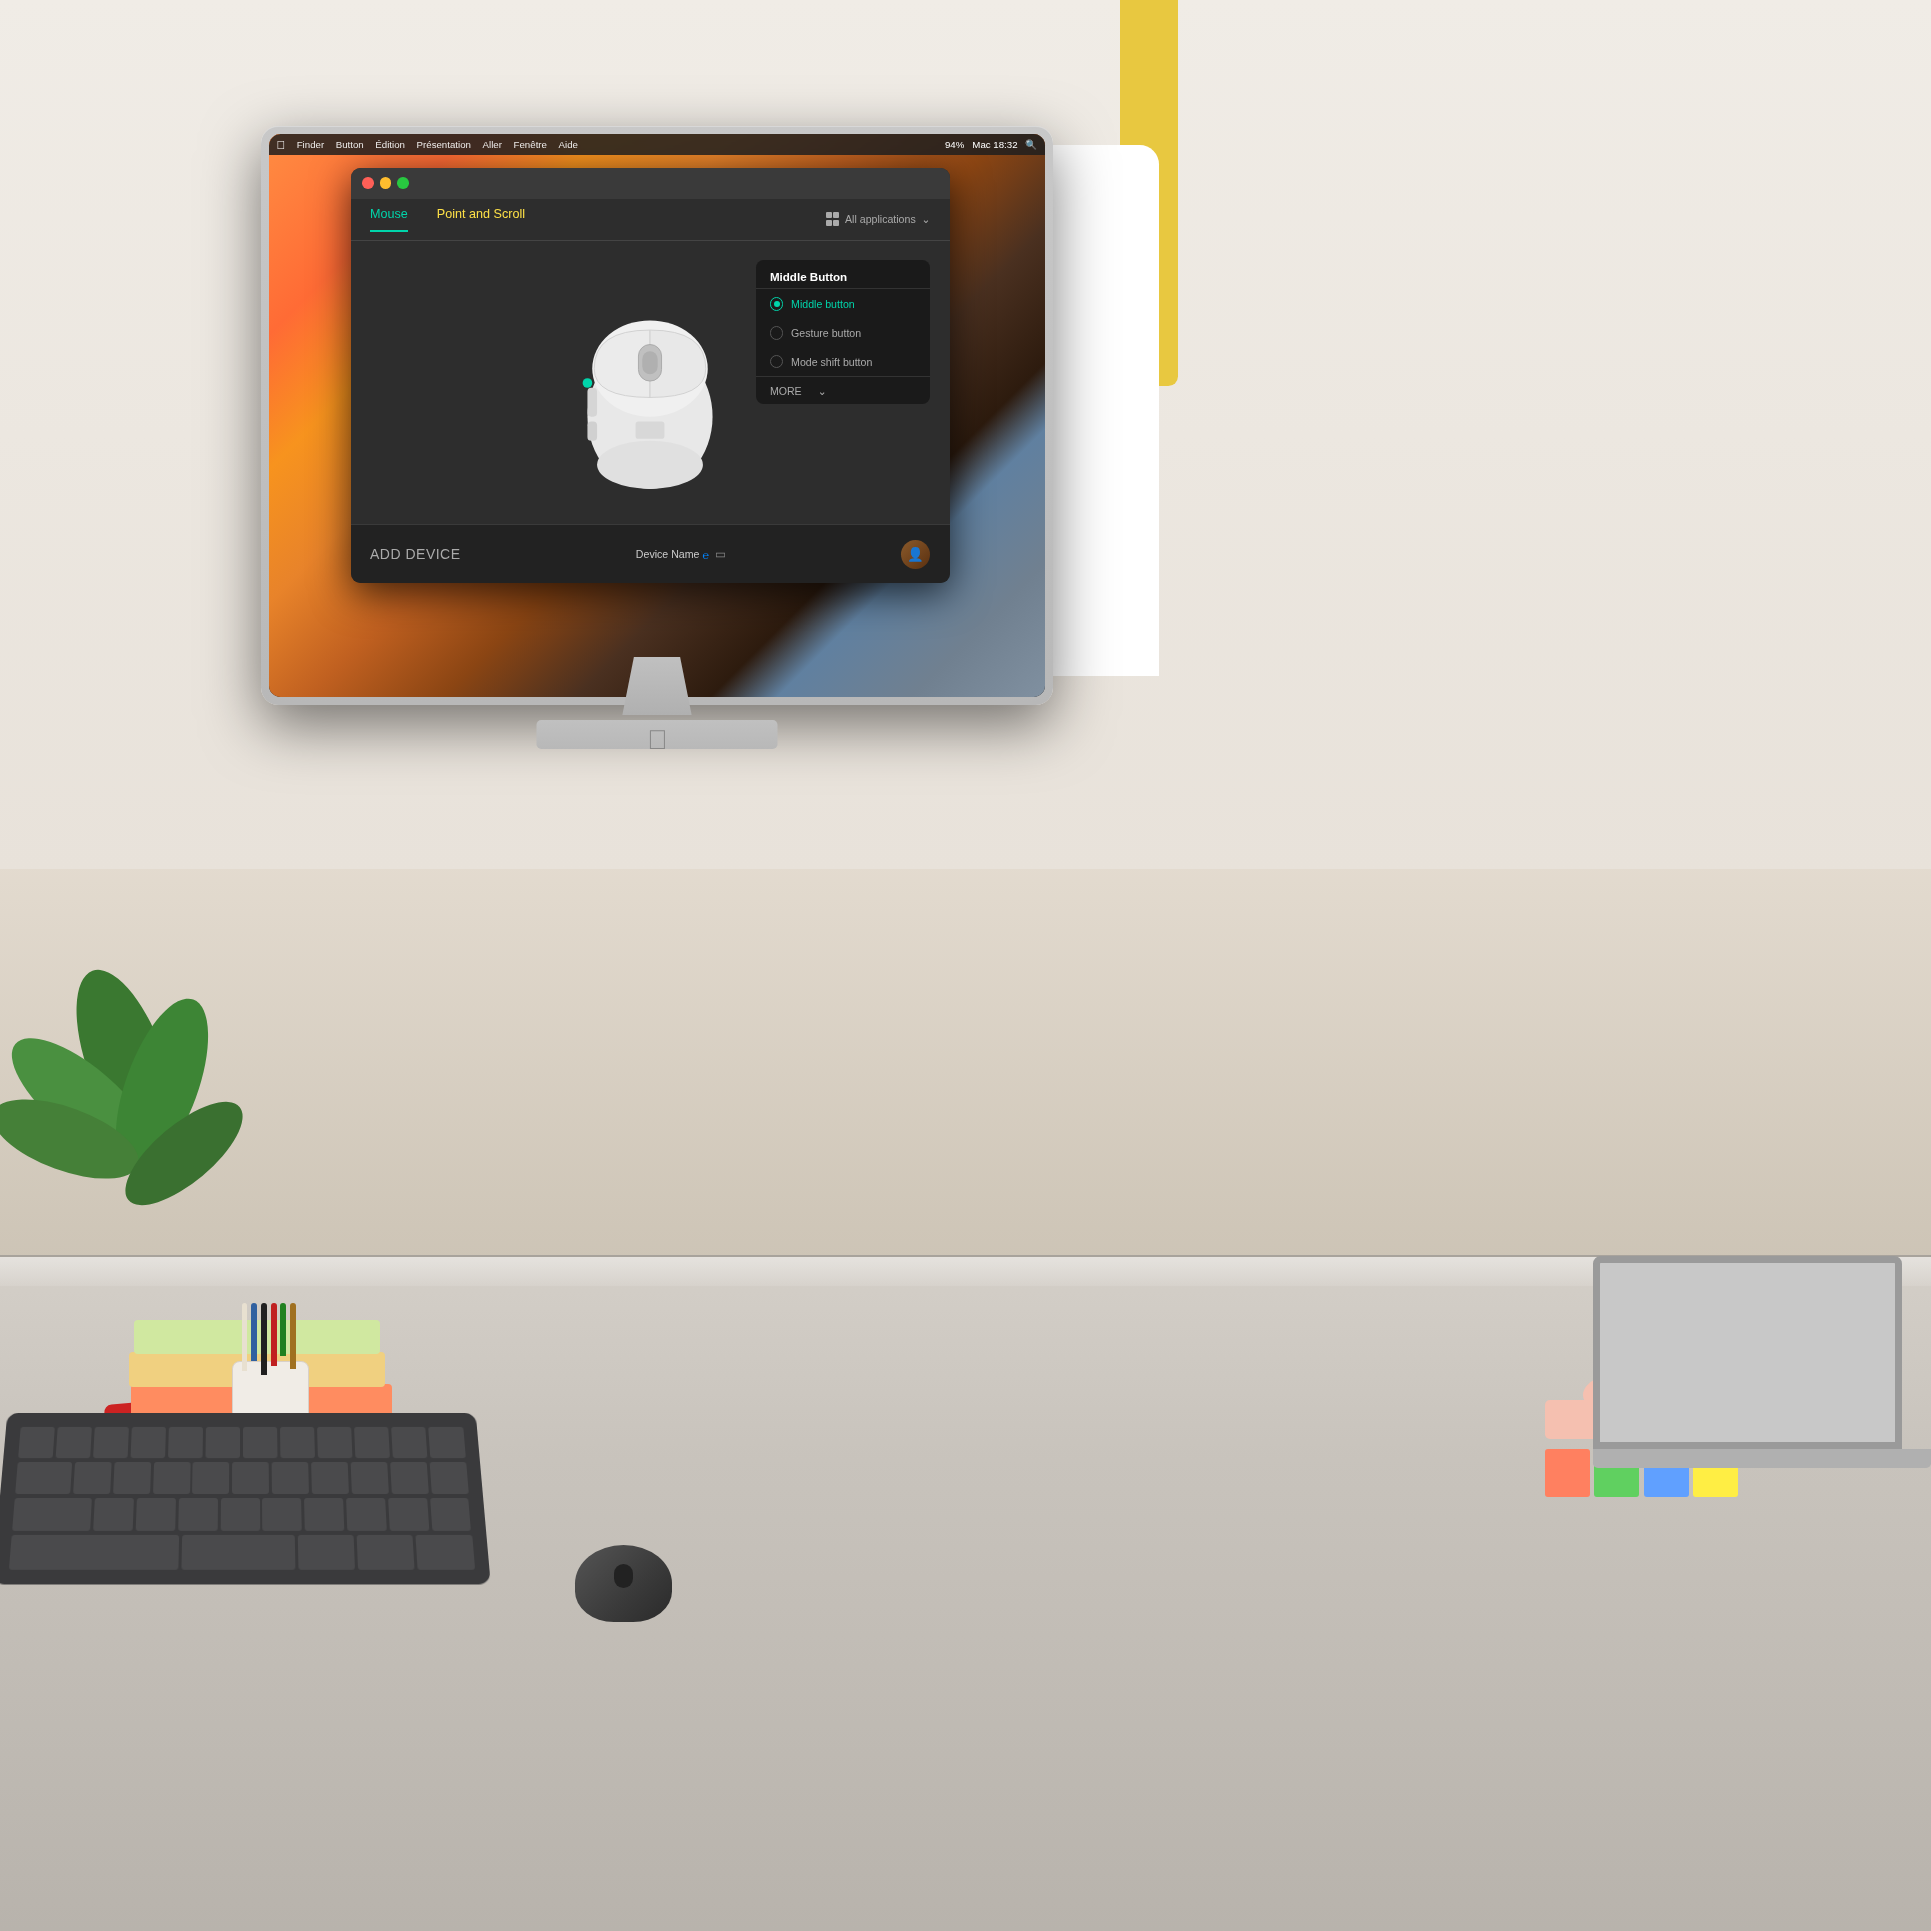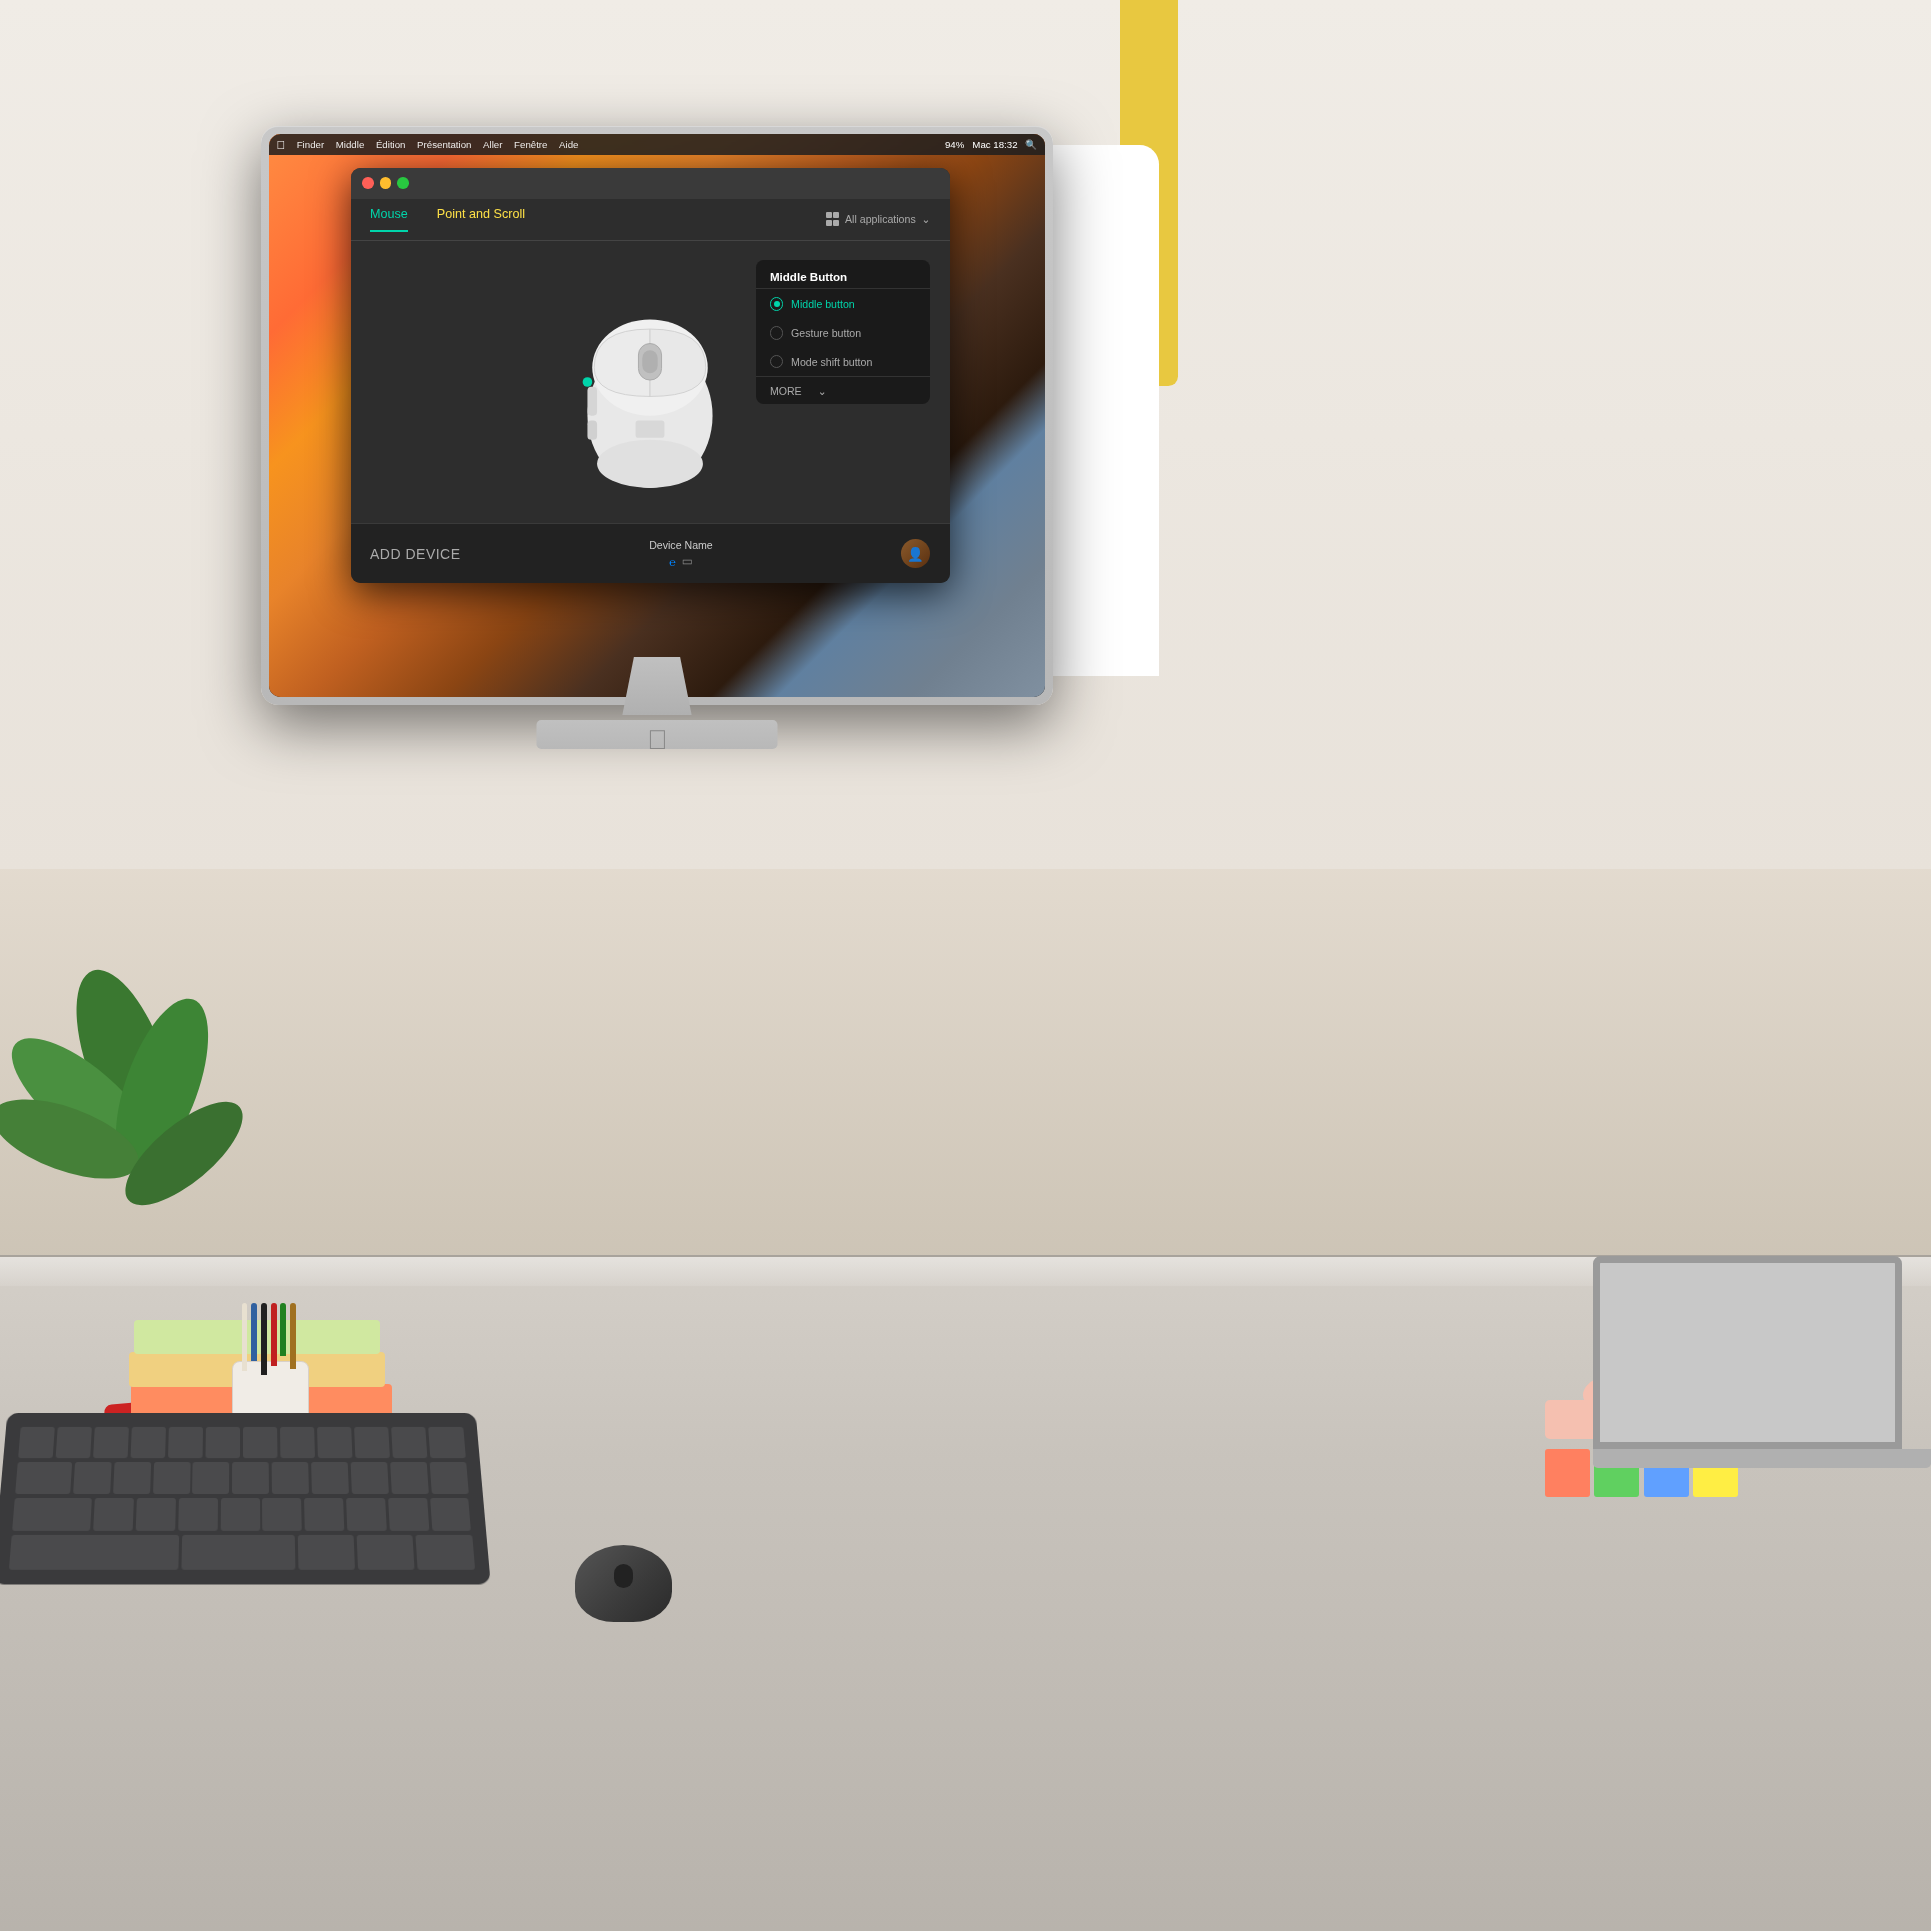--- a/index.html
+++ b/index.html
@@ -619,24 +619,24 @@
     .add-device {
       font-size: 14px;
       color: #aaa;
       text-transform: uppercase;
       letter-spacing: 0.5px;
       cursor: pointer;
     }
 
     .device-name-area {
       display: flex;
-      flex-direction: column;
+      flex-direction: row;
       align-items: center;
       gap: 2.9px;
-      margin: 7px auto;
+      margin: 14px auto;
     }
 
     .device-name {
       font-size: 10.6px;
       color: #ccc;
     }
 
     .device-icons {
       display: flex;
       align-items: center;
@@ -832,21 +832,21 @@
 
 <div class="imac-container">
   <div class="imac-screen-bezel">
     <div class="imac-screen">
 
       <div class="macos-wallpaper"></div>
 
       <div class="menubar">
         <span class="menubar-apple"></span>
         <span class="menubar-item">Finder</span>
-        <span class="menubar-item">Middle</span>
+        <span class="menubar-item">Button</span>
         <span class="menubar-item">Édition</span>
         <span class="menubar-item">Présentation</span>
         <span class="menubar-item">Aller</span>
         <span class="menubar-item">Fenêtre</span>
         <span class="menubar-item">Aide</span>
         <div class="menubar-right">
           <span class="menubar-time">94%</span>
           <span class="menubar-time">Mac 18:32</span>
           <span class="menubar-time">🔍</span>
         </div>

